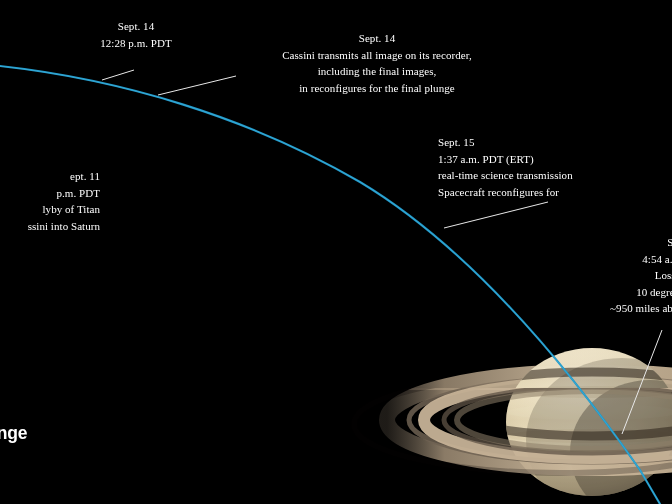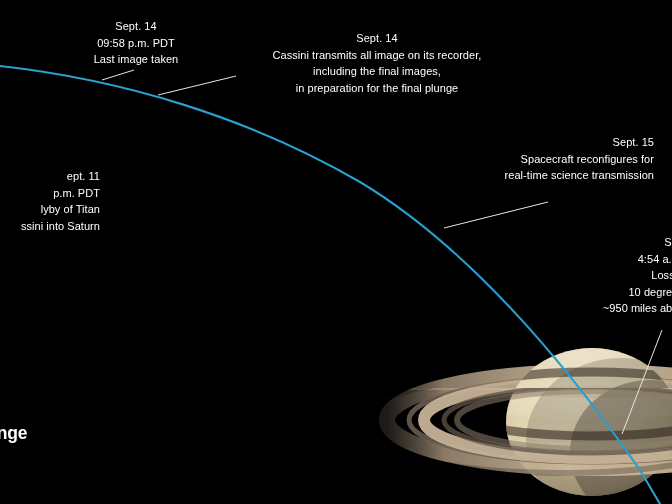--- a/index.html
+++ b/index.html
@@ -23,30 +23,31 @@
     width: 672px;
     height: 504px;
   }
   .ann {
     position: absolute;
     font-size: 11px;
     line-height: 16.5px;
     color: #ffffff;
     white-space: nowrap;
     letter-spacing: 0.05px;
+    font-family: Liberation Serif, serif;
   }
   .ann .ln { display: block; }
   .ann.center { text-align: center; }
   .ann.right { text-align: right; }
 
   
   #ann-titan   { left: -46px;  top: 168px;  text-align: right; width: 146px; }
   #ann-lastimg { left: 63px;   top: 18px;   text-align: center; width: 146px; }
   #ann-transmit{ left: 234px;  top: 30px;   text-align: center; width: 286px; }
-  #ann-reconfig{ left: 438px;  top: 134px;  text-align: right; width: 216px; }
+  #ann-reconfig{ left: 438px;  top: 134px;  text-align: left; width: 216px; }
   #ann-loss    { left: 502px;  top: 234px;  text-align: right; width: 182px; }
 
   
   #title-block {
     position: absolute;
     left: -60px;
     top: 423px;
   }
   #final-plunge-title {
     font-size: 17.5px;
@@ -158,35 +159,35 @@
 
   <div class="ann right" id="ann-titan">
     <span class="ln">ept. 11</span>
     <span class="ln"> p.m. PDT</span>
     <span class="ln">lyby of Titan</span>
     <span class="ln">ssini into Saturn</span>
   </div>
 
   <div class="ann center" id="ann-lastimg">
     <span class="ln">Sept. 14</span>
-    <span class="ln">09:58 p.m. PDT</span>
-    <span class="ln">Last image taken</span>
+    <span class="ln">12:28 p.m. PDT</span>
   </div>
 
   <div class="ann center" id="ann-transmit">
     <span class="ln">Sept. 14</span>
     <span class="ln">Cassini transmits all image on its recorder,</span>
     <span class="ln">including the final images,</span>
-    <span class="ln">in preparation for the final plunge</span>
+    <span class="ln">in reconfigures for the final plunge</span>
   </div>
 
   <div class="ann center" id="ann-reconfig">
     <span class="ln">Sept. 15</span>
+    <span class="ln">1:37 a.m. PDT (ERT)</span>
+    <span class="ln">real-time science transmission</span>
     <span class="ln">Spacecraft reconfigures for</span>
-    <span class="ln">real-time science transmission</span>
   </div>
 
   <div class="ann right" id="ann-loss">
     <span class="ln">Sep</span>
     <span class="ln">4:54 a.m.</span>
     <span class="ln">Loss o</span>
     <span class="ln">10 degrees</span>
     <span class="ln">~950 miles abov</span>
   </div>
 

